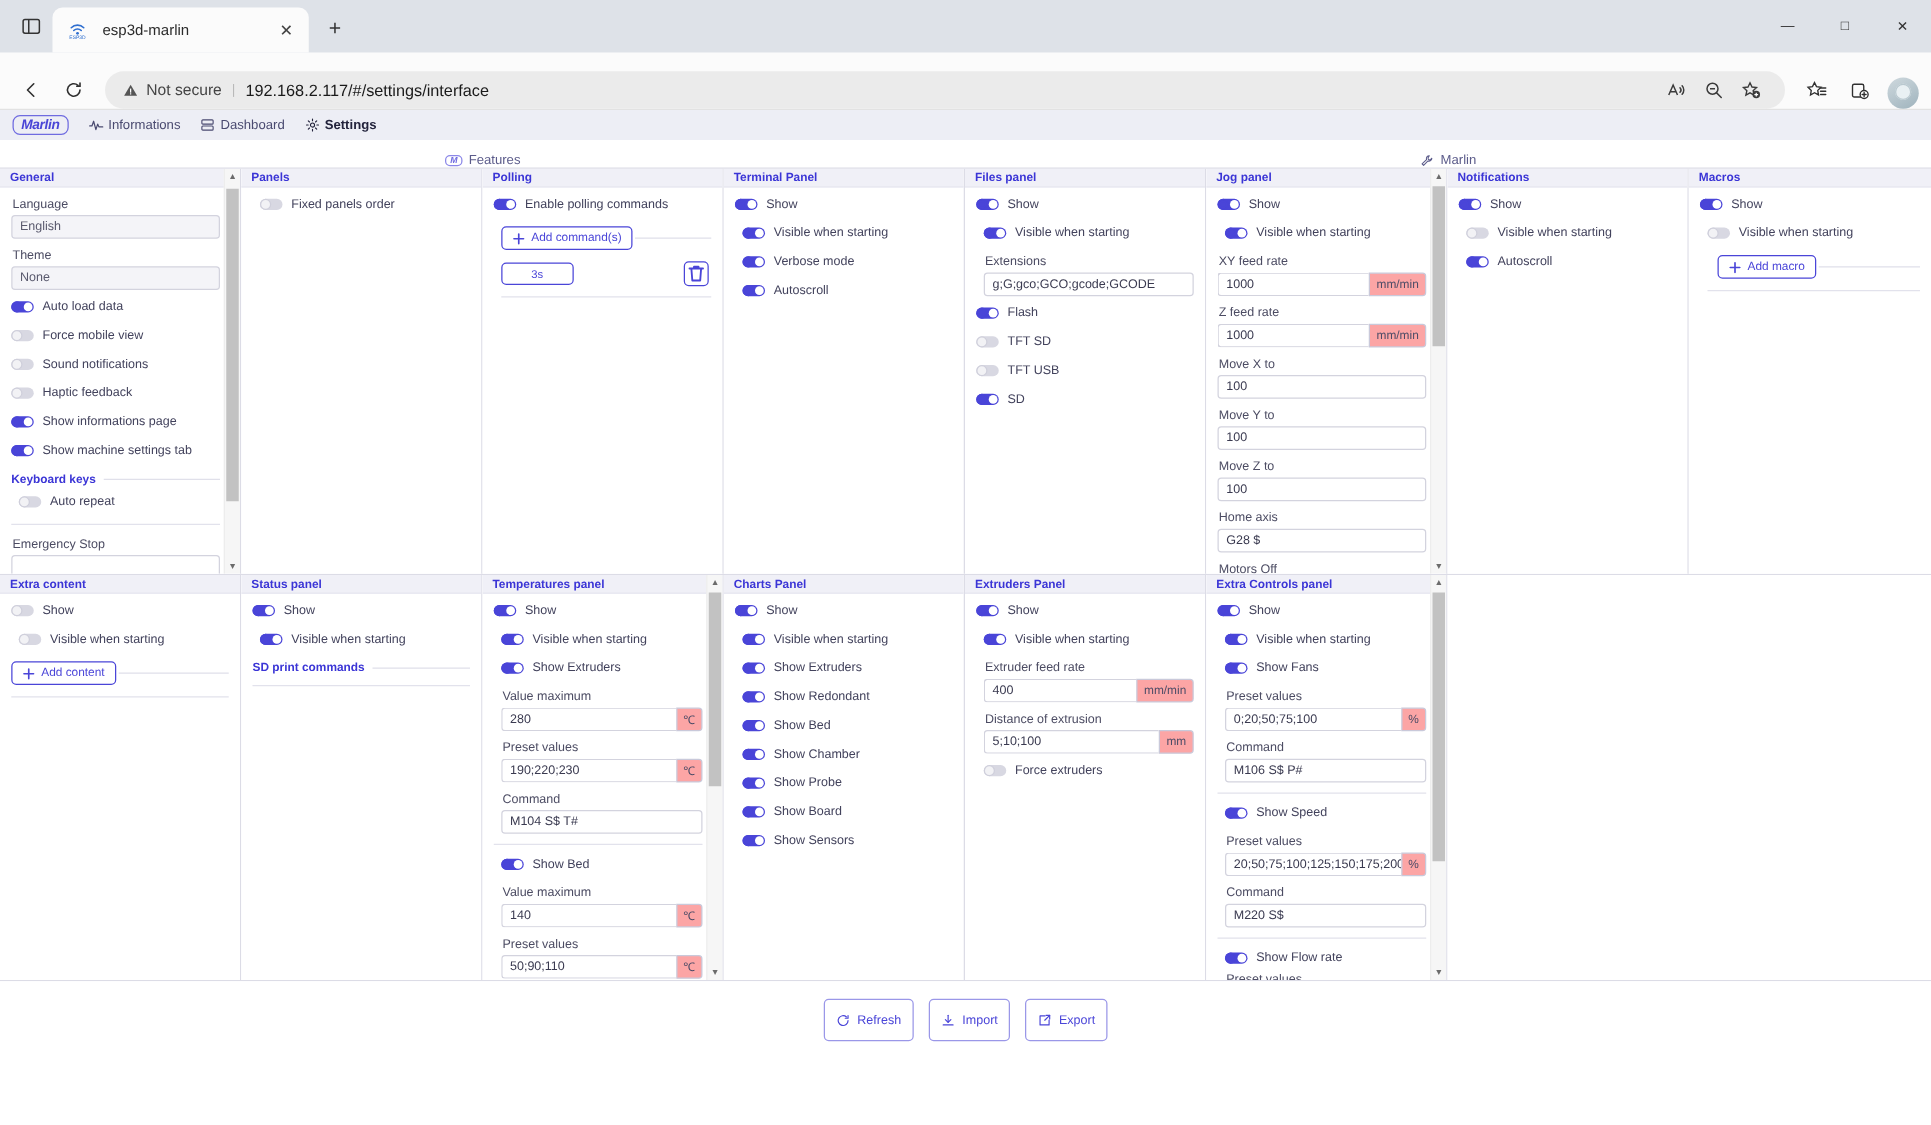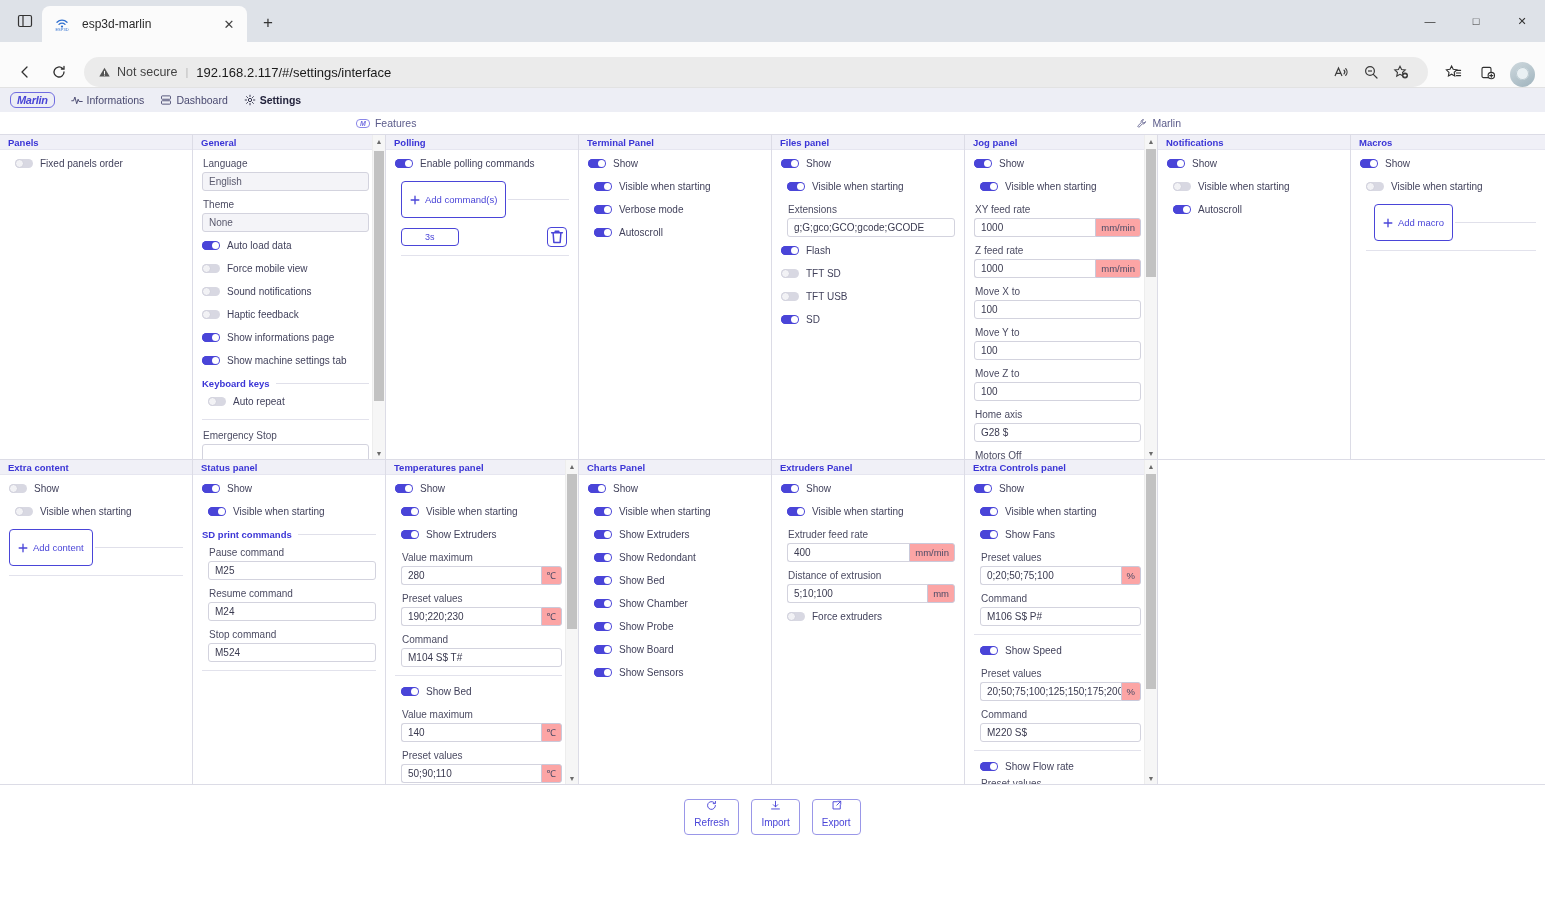--- a/index.html
+++ b/index.html
@@ -60,21 +60,21 @@
   }
   .brand{
     font-weight:bold; color:#4945d6; border:1.3px solid #6f6be0; border-radius:6px;
     padding:1px 6px; font-size:11px; letter-spacing:-0.3px; font-style:italic;
   }
   .nav-item{ display:flex; align-items:flex-start; gap:4px; color:#4a4a70; font-size:10.5px;}
   .nav-item.active{ color:#23233c; font-weight:bold;}
   .nav-item svg{ width:12px;height:12px;}
 
   .tabs-row{
-    height:23px; display:flex; align-items:center; border-bottom:1px solid #dcdce6; background:#fff; flex:0 0 auto;
+    height:23px; display:flex; align-items:flex-end; border-bottom:1px solid #dcdce6; background:#fff; flex:0 0 auto;
   }
   .app-tab{
     flex:1; display:flex; align-items:center; justify-content:center; gap:5px; font-size:10.5px; color:#5b5b8a; position:relative;
   }
   .app-tab.active{ color:#3b35d6; font-weight:bold;}
   .app-tab.active:after{
     content:""; position:absolute; left:18%; right:18%; bottom:-1px; height:2px; background:#3b35d6;
   }
   .mini-brand{
     border:1px solid #8b87e8; border-radius:4px; color:#6f6be0; font-size:7px; padding:0px 3px; font-weight:bold; font-style:italic;
@@ -132,21 +132,21 @@
   .tog.on{ background:#4a45d8; }
   .tog.on:after{ background:#4a45d8; border:1px solid #4a45d8; left:0; box-shadow:inset 0 0 0 1.5px #4a45d8;}
   .tog.on:before{
     content:""; position:absolute; right:1px; top:1px; width:7px;height:7px;border-radius:50%;
     background:#fff; box-sizing:border-box;
   }
   .tog-lbl{ font-size:10px; color:#42425c;}
 
   .btn-out{
     display:inline-flex; align-items:center; gap:5px; border:1.3px solid #4a45d8; border-radius:4px;
-    height:37px; padding:0 8px; color:#4a45d8; font-size:9.5px; background:#fff; flex:0 0 auto;
+    height:19px; padding:0 8px; color:#4a45d8; font-size:9.5px; background:#fff; flex:0 0 auto;
   }
   .btn-out svg{ width:10px;height:10px;}
   .fieldset-row{ display:flex; align-items:center; gap:0; margin-bottom:9px;}
   .fieldset-row .line{ flex:1; height:1px; background:#e0e0ea; margin-left:2px;}
   .hr{ height:1px; background:#e2e2ec; margin:8px 0 10px 0;}
 
   .legend{
     font-size:9.5px; font-weight:bold; color:#3b35d6; display:flex; align-items:center; gap:6px; margin-bottom:7px;
   }
   .legend .line{ flex:1; height:1px; background:#e0e0ea;}
@@ -159,21 +159,21 @@
     border:1.3px solid #4a45d8; border-radius:4px; height:18px; min-width:22px; padding:0 23px;
     display:flex;align-items:center;justify-content:center; color:#4a45d8; font-size:9px;
   }
   .row-between{ display:flex; align-items:center; justify-content:space-between; }
 
   .footer{
     height:auto; padding:14px 0 0 0; display:flex; align-items:flex-start; justify-content:center; gap:12px; background:#fff;
   }
   .foot-btn{
     display:inline-flex;align-items:center;gap:6px; border:1px solid #9a97e8; border-radius:4px; background:#fff;
-    height:36px; padding:0 9px; color:#4a45d8; font-size:10px;flex-direction:column;
+    height:14px; padding:16px 9px; color:#4a45d8; font-size:10px;
   }
   .foot-btn svg{width:11px;height:11px;}
   .sub-group{ margin-left:6px; }
 </style>
 </head>
 <body>
 
 <div class="chrome-tabstrip">
   <div class="tab-list-btn">
     <svg viewBox="0 0 16 16" fill="none" stroke="#333" stroke-width="1.2">
@@ -299,30 +299,20 @@
           <path d="M10.8 2.2a3.4 3.4 0 0 0-3.2 4.5L2.4 11.8l1.8 1.8 5.1-5.2a3.4 3.4 0 0 0 4.5-3.2l-2.1 2.1-1.9-.5-.5-1.9z" stroke-linejoin="round"></path>
         </svg>
       <span>Marlin</span>
     </div>
   </div>
 
   <div class="grid-wrap">
 
     <div class="panel-row r1">
 
-      <div class="panel" style="width:193px">
-        <div class="panel-head">Panels</div>
-        <div class="panel-body">
-          <div class="tog-row indent">
-              <span class="tog"></span>
-              <span class="tog-lbl">Fixed panels order</span>
-            </div>
-        </div>
-      </div>
-
       <div class="panel w-sm">
         <div class="panel-head">General</div>
         <div class="panel-body scrolled">
           <span class="lbl">Language</span>
           <div class="inp disabled">English</div>
           <span class="lbl">Theme</span>
           <div class="inp disabled">None</div>
 
           <div class="tog-row">
               <span class="tog on"></span>
@@ -360,20 +350,30 @@
           <div class="hr"></div>
           <span class="lbl">Emergency Stop</span>
           <div class="inp"></div>
         </div>
         <div class="sbar">
           <div class="arr">▲</div>
           <div class="track">
               <div class="thumb" style="top:4px;height:250px"></div>
             </div>
           <div class="arr">▼</div>
+        </div>
+      </div>
+
+      <div class="panel" style="width:193px">
+        <div class="panel-head">Panels</div>
+        <div class="panel-body">
+          <div class="tog-row indent">
+              <span class="tog"></span>
+              <span class="tog-lbl">Fixed panels order</span>
+            </div>
         </div>
       </div>
 
       <div class="panel" style="width:193px">
         <div class="panel-head">Polling</div>
         <div class="panel-body">
           <div class="tog-row">
               <span class="tog on"></span>
               <span class="tog-lbl">Enable polling commands</span>
             </div>
@@ -572,28 +572,20 @@
               <span class="tog-lbl">Show</span>
             </div>
           <div class="tog-row indent">
               <span class="tog on"></span>
               <span class="tog-lbl">Visible when starting</span>
             </div>
           <div class="legend">
               <span>SD print commands</span>
               <span class="line"></span>
             </div>
-          <div class="sub-group">
-            <span class="lbl">Pause command</span>
-            <div class="inp">M25</div>
-            <span class="lbl">Resume command</span>
-            <div class="inp">M24</div>
-            <span class="lbl">Stop command</span>
-            <div class="inp">M524</div>
-          </div>
           <div class="hr"></div>
         </div>
       </div>
 
       <div class="panel" style="width:193px">
         <div class="panel-head">Temperatures panel</div>
         <div class="panel-body scrolled">
           <div class="tog-row">
               <span class="tog on"></span>
               <span class="tog-lbl">Show</span>

